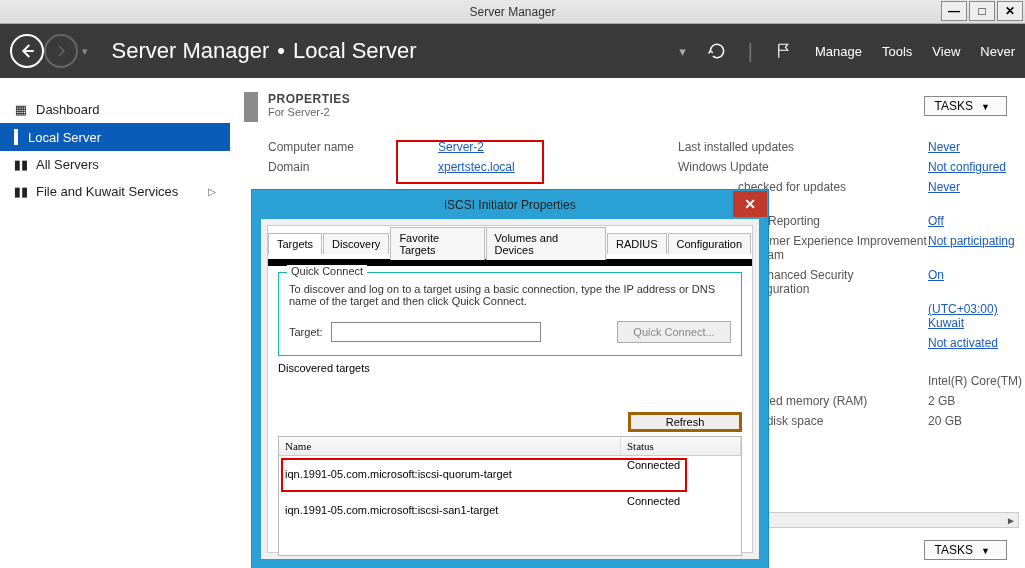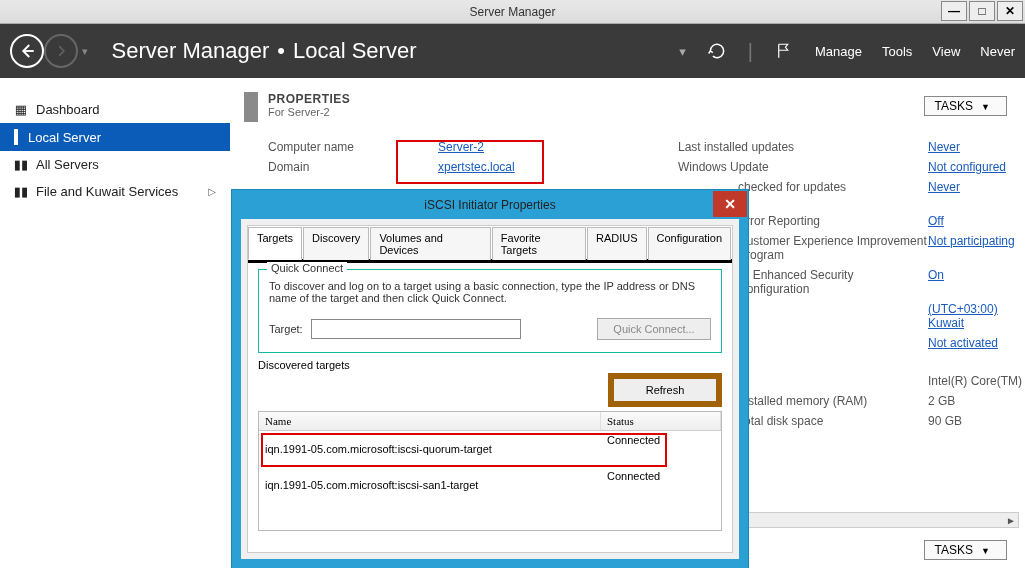--- a/index.html
+++ b/index.html
@@ -39,39 +39,39 @@
 .props-sub { font-size: 11px; color: #666; }
 .tasks-btn { position: absolute; right: 18px; top: 18px; border: 1px solid #888; padding: 2px 16px 2px 10px; font-size: 12px; background: #fafafa; }
 .tasks-btn::after { content: "▼"; font-size: 9px; margin-left: 8px; }
 
 .props-grid { margin-left: 24px; margin-top: 18px; display: grid; grid-template-columns: 170px 200px 40px 250px auto; font-size: 12px; row-gap: 6px; }
 .label { color: #555; }
 .link { color: #1a5bbf; cursor: default; text-decoration: underline; }
 .red-box1 { border: 2px solid #d00; position: absolute; left: 396px; top: 140px; width: 148px; height: 44px; pointer-events: none; }
 
 
-.dialog { position: absolute; left: 232px; top: 190px; width: 516px; height: 378px; background: #a21caf; border: 1px solid #2aa0d4; box-shadow: 0 0 0 1px #1a89ba; }
+.dialog { position: absolute; left: 252px; top: 190px; width: 516px; height: 378px; background: #a21caf; border: 1px solid #2aa0d4; box-shadow: 0 0 0 1px #1a89ba; }
 .dlg-title { height: 28px; background: #2aa0d4; color: #222; display: flex; align-items: center; justify-content: center; font-size: 12px; position: relative; }
 .dlg-close { position: absolute; right: 0; top: 0; width: 34px; height: 26px; background: #c0392b; color: #fff; display: flex; align-items: center; justify-content: center; font-size: 14px; font-weight: bold;}
 .dlg-body { border: 8px solid #2aa0d4; border-top: none; height: calc(100% - 28px); background: #f0f0f0; padding: 6px; }
 .dlg-inner { background: #fff; border: 1px solid #ccc; height: 100%; }
 
-.tabs { display: flex; border-bottom: 4px solid #000000; font-size: 11px; }
+.tabs { display: flex; border-bottom: 7px solid #000000; font-size: 11px; align-items: center; }
 .tab { padding: 4px 8px; border: 1px solid #bbb; border-bottom: none; background: #f6f6f6; margin-right: 1px; position: relative; top: 1px;}
 .tab.active { background: #fff; border-bottom: 1px solid #fff; }
 
 .groupbox { margin: 6px 10px; border: 1px solid #14b8a6; padding: 10px 10px 12px 10px; position: relative; font-size: 11px; color: #333; }
 .groupbox-title { position: absolute; top: -8px; left: 8px; background: #fff; padding: 0 4px; font-size: 11px; }
 .gb-row { display: flex; align-items: center; margin-top: 14px; gap: 8px; }
 .gb-row input { border: 1px solid #888; height: 20px; width: 210px; padding: 0 4px; font-size: 11px; }
 .gb-row button { height: 22px; padding: 0 10px; font-size: 11px; background: #eee; border: 1px solid #aaa; color: #888; margin-left: auto; width: 114px;}
 
 .section-label { margin: 4px 10px 2px 10px; font-size: 11px; }
 .refresh-row { display: flex; justify-content: flex-end; padding: 0 10px 4px 10px; }
-.refresh-btn { width: 114px; height: 34px; font-size: 11px; border: 6px solid #a16207; background: #eee; }
+.refresh-btn { width: 114px; height: 20px; font-size: 11px; border: 3px solid #a16207; background: #eee; margin-top: 36px; }
 
 .targets-list { margin: 0 10px; border: 1px solid #bbb; height: 120px; background: #fff; font-size: 11px; }
 .list-header { display: flex; background: linear-gradient(#fafafa,#eee); border-bottom: 1px solid #ccc; }
 .list-header div { padding: 3px 6px; border-right: 1px solid #ddd; font-family: Liberation Serif, serif; }
 .col-name { flex: 1; }
 .col-status { width: 120px; }
 .list-row { display: flex; padding: 2px 0; }
 .list-row div:first-child { flex: 1; padding: 10px 6px; }
 .list-row div:last-child { width: 120px; padding: 1px 6px; }
 .red-box2 { border: 2px solid #d00; position: absolute; pointer-events: none; }
@@ -234,21 +234,21 @@
       <div></div>
         <div></div>
         <div></div>
       <div class="label" style="padding-left:60px;"><span>Installed memory (RAM)</span></div>
       <div class="label">2 GB</div>
 
       <div></div>
         <div></div>
         <div></div>
       <div class="label" style="padding-left:60px;"><span>Total disk space</span></div>
-      <div class="label">90 GB</div>
+      <div class="label">20 GB</div>
     </div>
 
     <div class="hscroll">
         <span>◄</span>
         <span>►</span>
       </div>
     <div class="tasks-btn2"><span>TASKS</span></div>
   </div>
 </div>
 
@@ -257,22 +257,22 @@
 <div class="dialog">
   <div class="dlg-title">
     <span>iSCSI Initiator Properties</span>
     <div class="dlg-close">✕</div>
   </div>
   <div class="dlg-body">
     <div class="dlg-inner">
       <div class="tabs">
         <div class="tab active">Targets</div>
         <div class="tab">Discovery</div>
+        <div class="tab">Favorite Targets</div>
         <div class="tab">Volumes and Devices</div>
-        <div class="tab">Favorite Targets</div>
         <div class="tab">RADIUS</div>
         <div class="tab">Configuration</div>
       </div>
 
       <div class="groupbox">
         <div class="groupbox-title">Quick Connect</div>
         <div>To discover and log on to a target using a basic connection, type the IP address or DNS name of the target and then click Quick Connect.</div>
         <div class="gb-row">
           <span>Target:</span>
           <input type="text" value="" style="">

